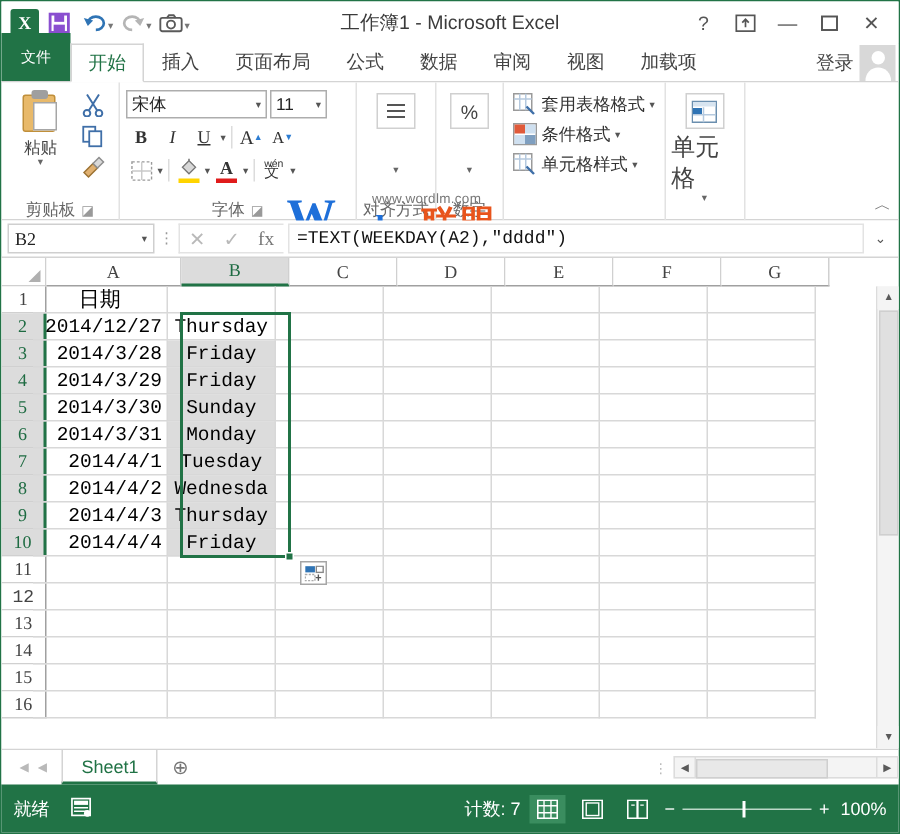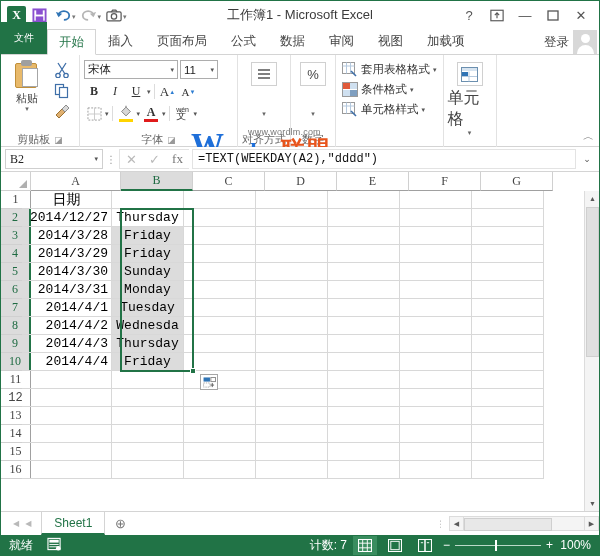--- a/index.html
+++ b/index.html
@@ -125,21 +125,21 @@
   .navbtns { display:flex; gap:6px; padding:0 6px; color:#b9b9b9; font-size:8px; }
   .stab { height:23px; padding:0 12px; font-size:12px; color:#217346; display:flex; align-items:center; border:1px solid #d4d4d4; border-bottom:2px solid #217346; border-top:none; background:#fff; }
   .addsheet { width:22px; height:22px; display:flex; align-items:center; justify-content:center; color:#777; font-size:13px; }
   .hscroll { margin-left:auto; display:flex; align-items:center; height:15px; }
   .hs-btn { width:15px; height:15px; background:#f4f4f4; border:1px solid #dcdcdc; display:flex; align-items:center; justify-content:center; font-size:7px; color:#5a5a5a; }
   .hs-track { width:120px; height:15px; background:#f4f4f4; border-top:1px solid #dcdcdc; border-bottom:1px solid #dcdcdc; position:relative; }
   .hs-thumb { position:absolute; left:0; top:1px; width:88px; height:13px; background:#e8e8e8; border:1px solid #cfcfcf; }
   .dots3 { color:#b9b9b9; font-size:9px; padding:0 4px; letter-spacing:0; }
 
   
-  .statusbar { height:20px; background:#217346; color:#fff; display:flex; align-items:center; font-size:12px; padding:0 8px; gap:8px; flex:none; }
+  .statusbar { height:32px; background:#217346; color:#fff; display:flex; align-items:center; font-size:12px; padding:0 8px; gap:8px; flex:none; }
   .st-left { display:flex; align-items:center; gap:14px; }
   .st-right { margin-left:auto; display:flex; align-items:center; gap:6px; }
   .viewbtn { width:24px; height:19px; display:flex; align-items:center; justify-content:center; }
   .viewbtn.active { background:#3a8d5f; }
   .zslider { display:flex; align-items:center; gap:5px; }
   .ztrack { width:86px; height:1px; background:#bcd9c8; position:relative; }
   .zthumb { position:absolute; left:40px; top:-5px; width:2px; height:11px; background:#fff; }
   .zpct { min-width:32px; text-align:right; }
 </style>
 </head>

